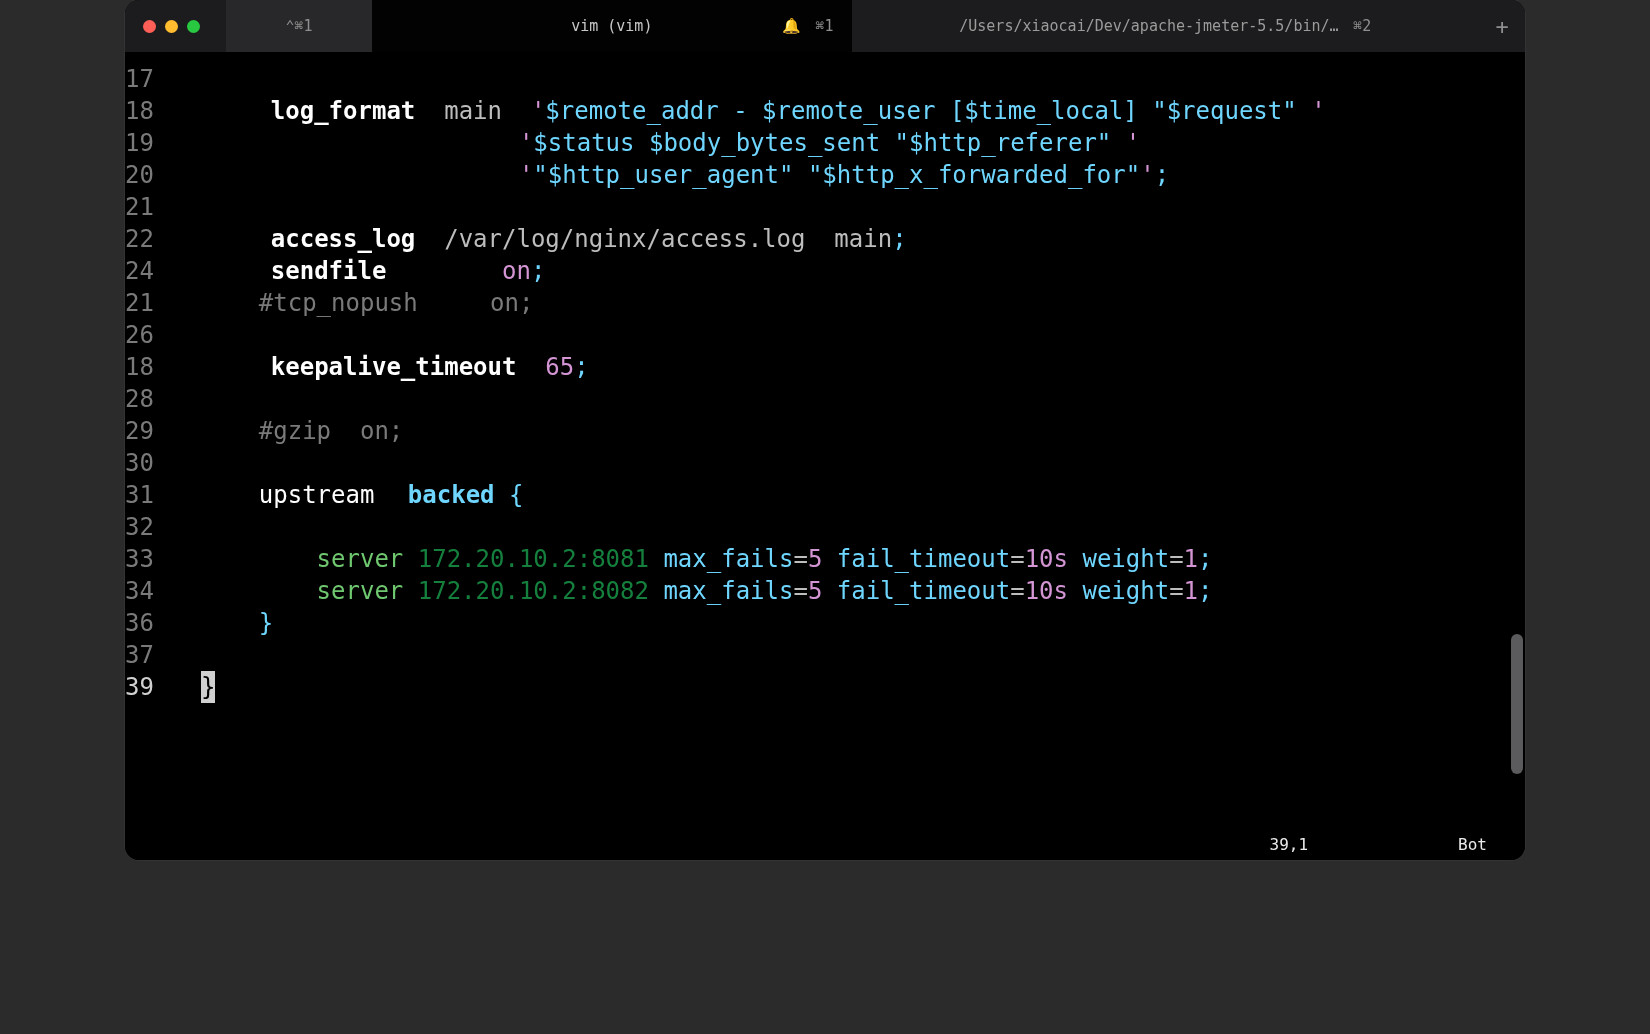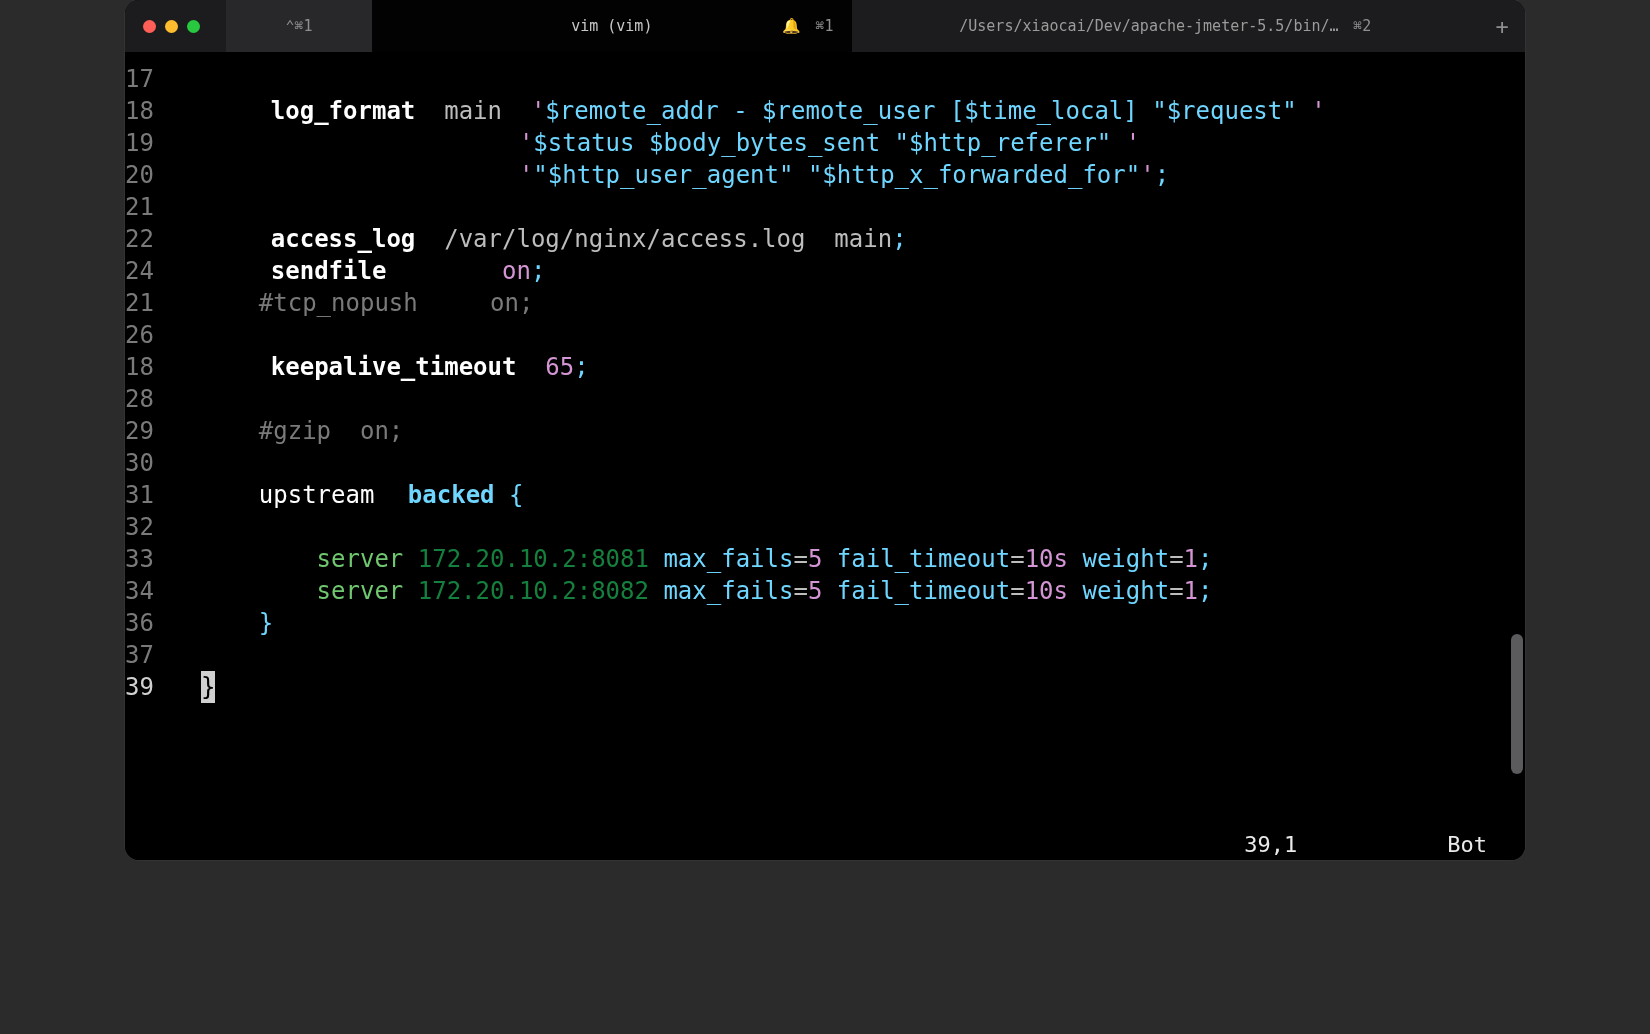--- a/index.html
+++ b/index.html
@@ -173,21 +173,21 @@
     width: 12px;
     border-radius: 6px;
     background: #5b5b5e;
   }
 
   
   .statusbar {
     height: 32px;
     background: #000;
     color: #eaeaea;
-    font-size: 22px;
+    font-size: 16px;
     display: flex;
     align-items: center;
     justify-content: flex-end;
     padding-right: 38px;
     gap: 150px;
   }
 </style>
 </head>
 <body>
 

